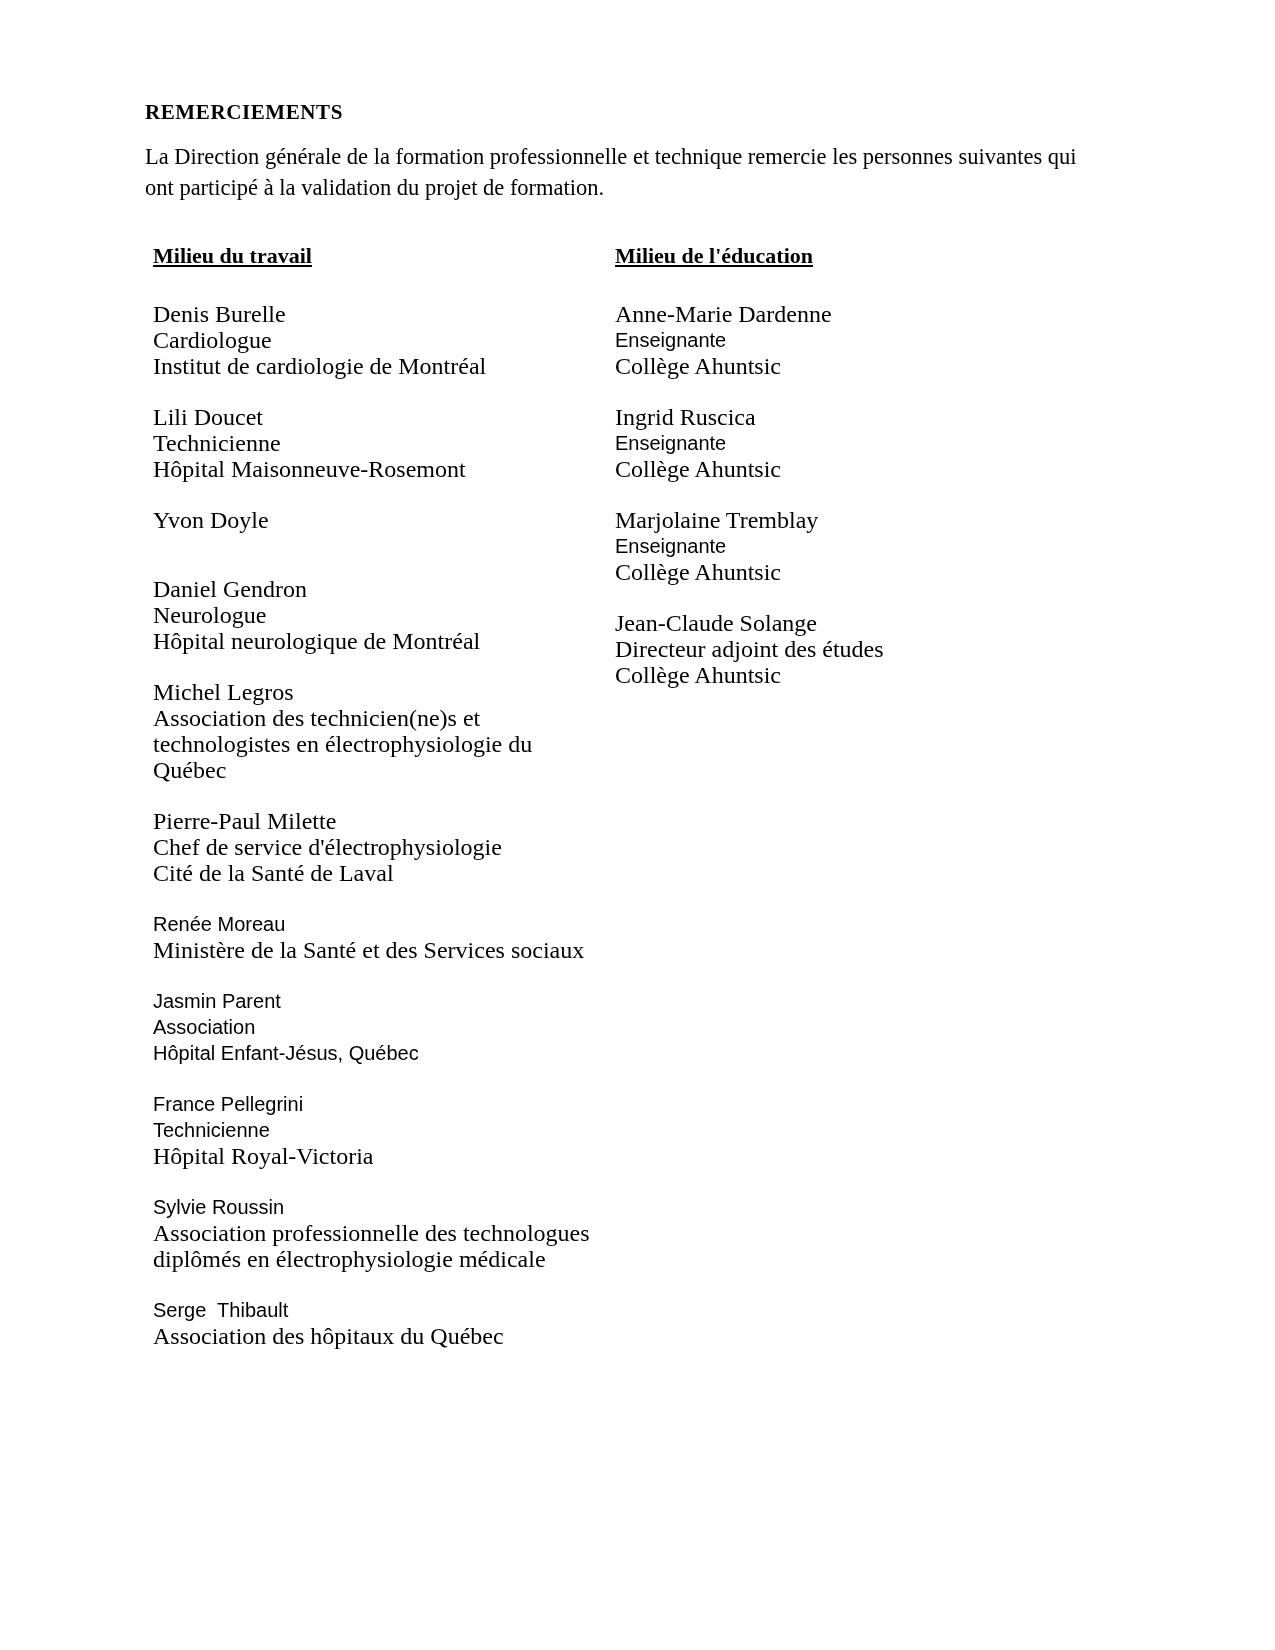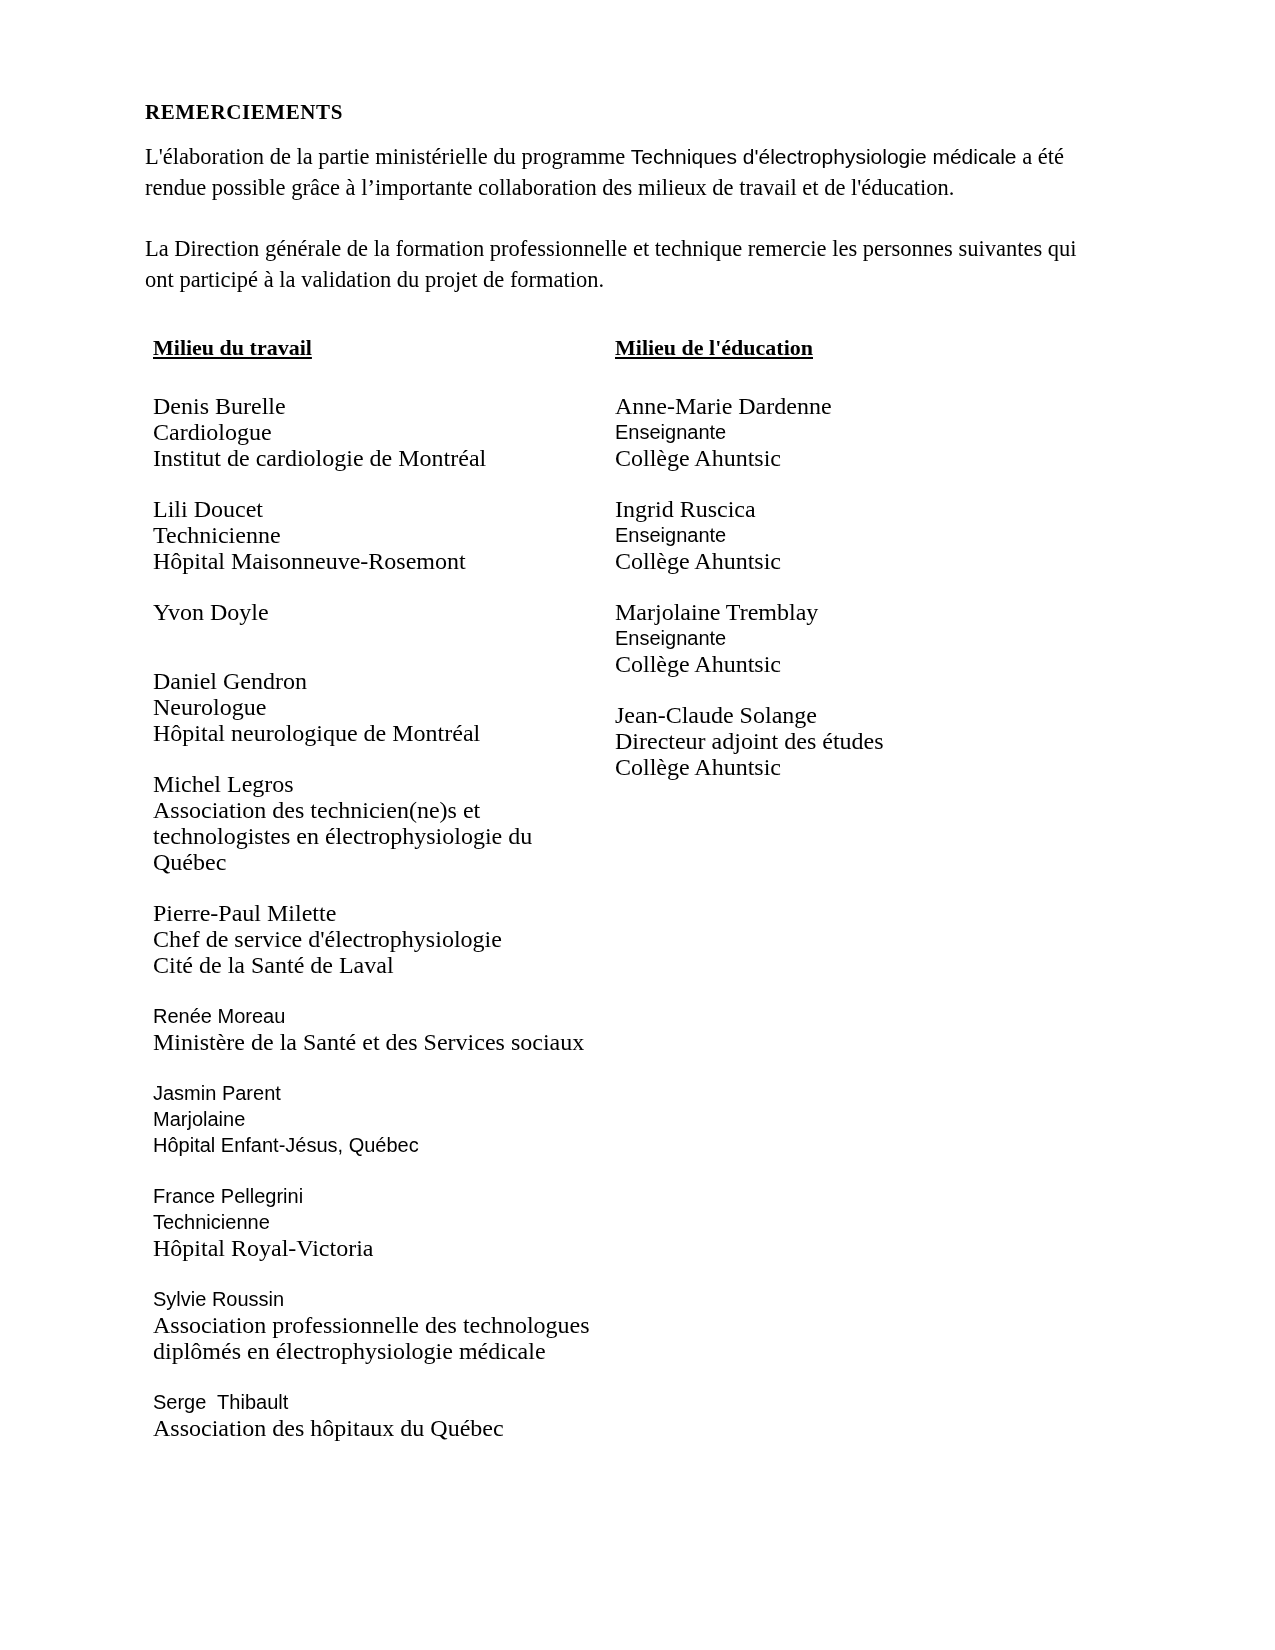--- a/index.html
+++ b/index.html
@@ -79,21 +79,20 @@
   .spacer-lg { height: 18px; }
 </style>
 </head>
 <body>
 
 <div class="page">
   <div class="content">
 
     <h1 class="doc-title">REMERCIEMENTS</h1>
 
-    <p class="para"><span>L'élaboration de la partie ministérielle du programme </span><span class="prog-title">Techniques d'électrophysiologie médicale</span><span> a été rendue possible grâce à l’importante collaboration des milieux de travail et de l'éducation.</span></p>
 
     <p class="para"><span>La Direction générale de la formation professionnelle et technique remercie les personnes suivantes qui ont participé à la validation du projet de formation.</span></p>
 
     <div class="columns">
 
       <div class="col col-left">
         <div class="col-head">Milieu du travail</div>
 
         <div class="entry">
           <div class="line">Denis Burelle</div>
@@ -132,21 +131,21 @@
           <div class="line">Cité de la Santé de Laval</div>
         </div>
 
         <div class="entry">
           <div class="line sans">Renée Moreau</div>
           <div class="line">Ministère de la Santé et des Services sociaux</div>
         </div>
 
         <div class="entry">
           <div class="line sans">Jasmin Parent</div>
-          <div class="line sans">Marjolaine</div>
+          <div class="line sans">Association</div>
           <div class="line sans">Hôpital Enfant-Jésus, Québec</div>
         </div>
 
         <div class="entry">
           <div class="line sans">France Pellegrini</div>
           <div class="line sans">Technicienne</div>
           <div class="line">Hôpital Royal-Victoria</div>
         </div>
 
         <div class="entry">

